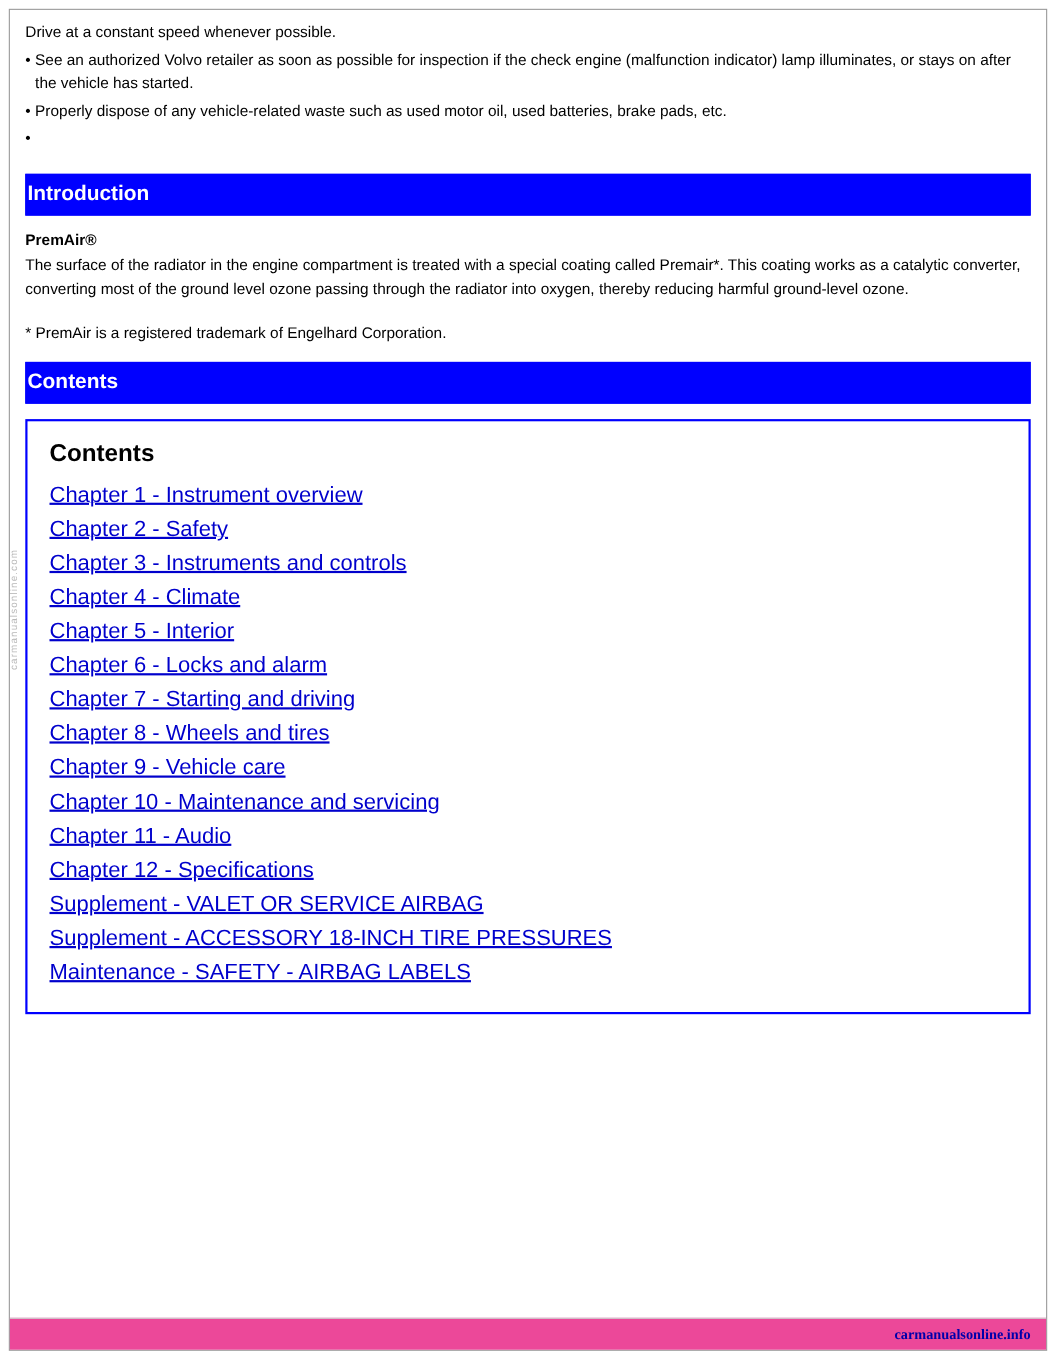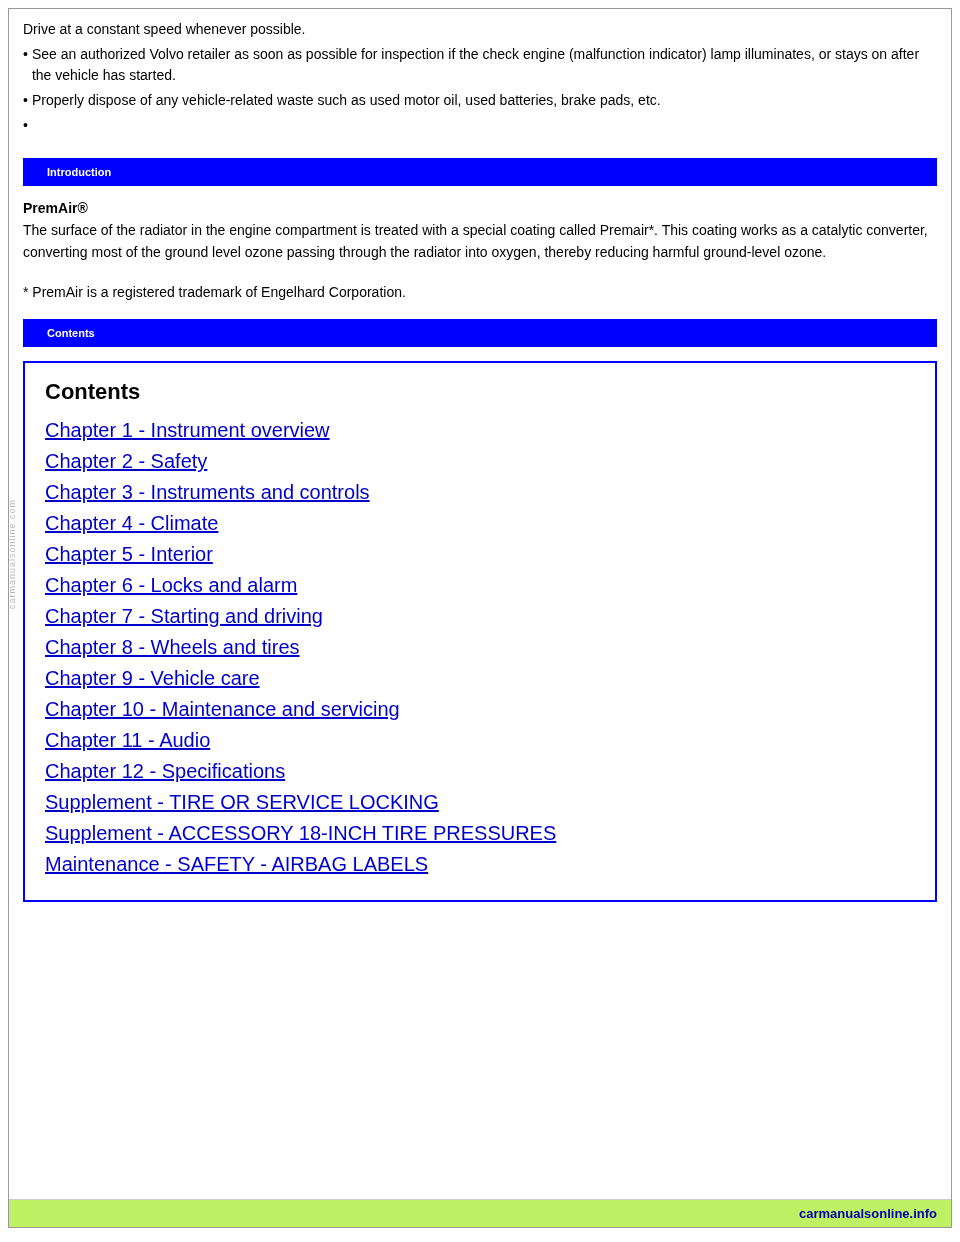--- a/index.html
+++ b/index.html
@@ -31,22 +31,22 @@
       gap: 4px;
       margin-bottom: 4px;
       line-height: 1.5;
     }
     .bullet-item .bullet {
       flex-shrink: 0;
     }
     .section-header {
       background: #00f;
       color: #fff;
-      padding: 6px 22px;
-      font-size: 11px;
+      padding: 6px 0;
+      font-size: 19px;
       font-weight: bold;
       border: 2px solid #00f;
       margin-bottom: 14px;
     }
     .premair-section {
       margin-bottom: 14px;
     }
     .premair-section .title {
       font-weight: bold;
       margin-bottom: 4px;
@@ -93,21 +93,22 @@
     .footer-bar {
       position: absolute;
       bottom: 0;
       left: 0;
       right: 0;
       border-top: 1px solid #ccc;
       padding: 6px 14px;
       display: flex;
       justify-content: flex-end;
       align-items: flex-end;
-      background: #bef264;
+      background: #ec4899;
+      font-family: Liberation Serif, serif;
     }
     .footer-logo {
       font-size: 13px;
       color: #444;
       font-weight: bold;
     }
     .footer-logo span {
       color: #00a;
     }
   </style>
@@ -156,21 +157,21 @@
         <a class="toc-link" href="#">Chapter 3 - Instruments and controls</a>
         <a class="toc-link" href="#">Chapter 4 - Climate</a>
         <a class="toc-link" href="#">Chapter 5 - Interior</a>
         <a class="toc-link" href="#">Chapter 6 - Locks and alarm</a>
         <a class="toc-link" href="#">Chapter 7 - Starting and driving</a>
         <a class="toc-link" href="#">Chapter 8 - Wheels and tires</a>
         <a class="toc-link" href="#">Chapter 9 - Vehicle care</a>
         <a class="toc-link" href="#">Chapter 10 - Maintenance and servicing</a>
         <a class="toc-link" href="#">Chapter 11 - Audio</a>
         <a class="toc-link" href="#">Chapter 12 - Specifications</a>
-        <a class="toc-link" href="#">Supplement - TIRE OR SERVICE LOCKING</a>
+        <a class="toc-link" href="#">Supplement - VALET OR SERVICE AIRBAG</a>
         <a class="toc-link" href="#">Supplement - ACCESSORY 18-INCH TIRE PRESSURES</a>
         <a class="toc-link" href="#">Maintenance - SAFETY - AIRBAG LABELS</a>
       </div>
   </div>
 
   <div class="footer-bar">
     <span class="footer-logo">
       <span>carmanualsonline.info</span>
     </span>
   </div>

